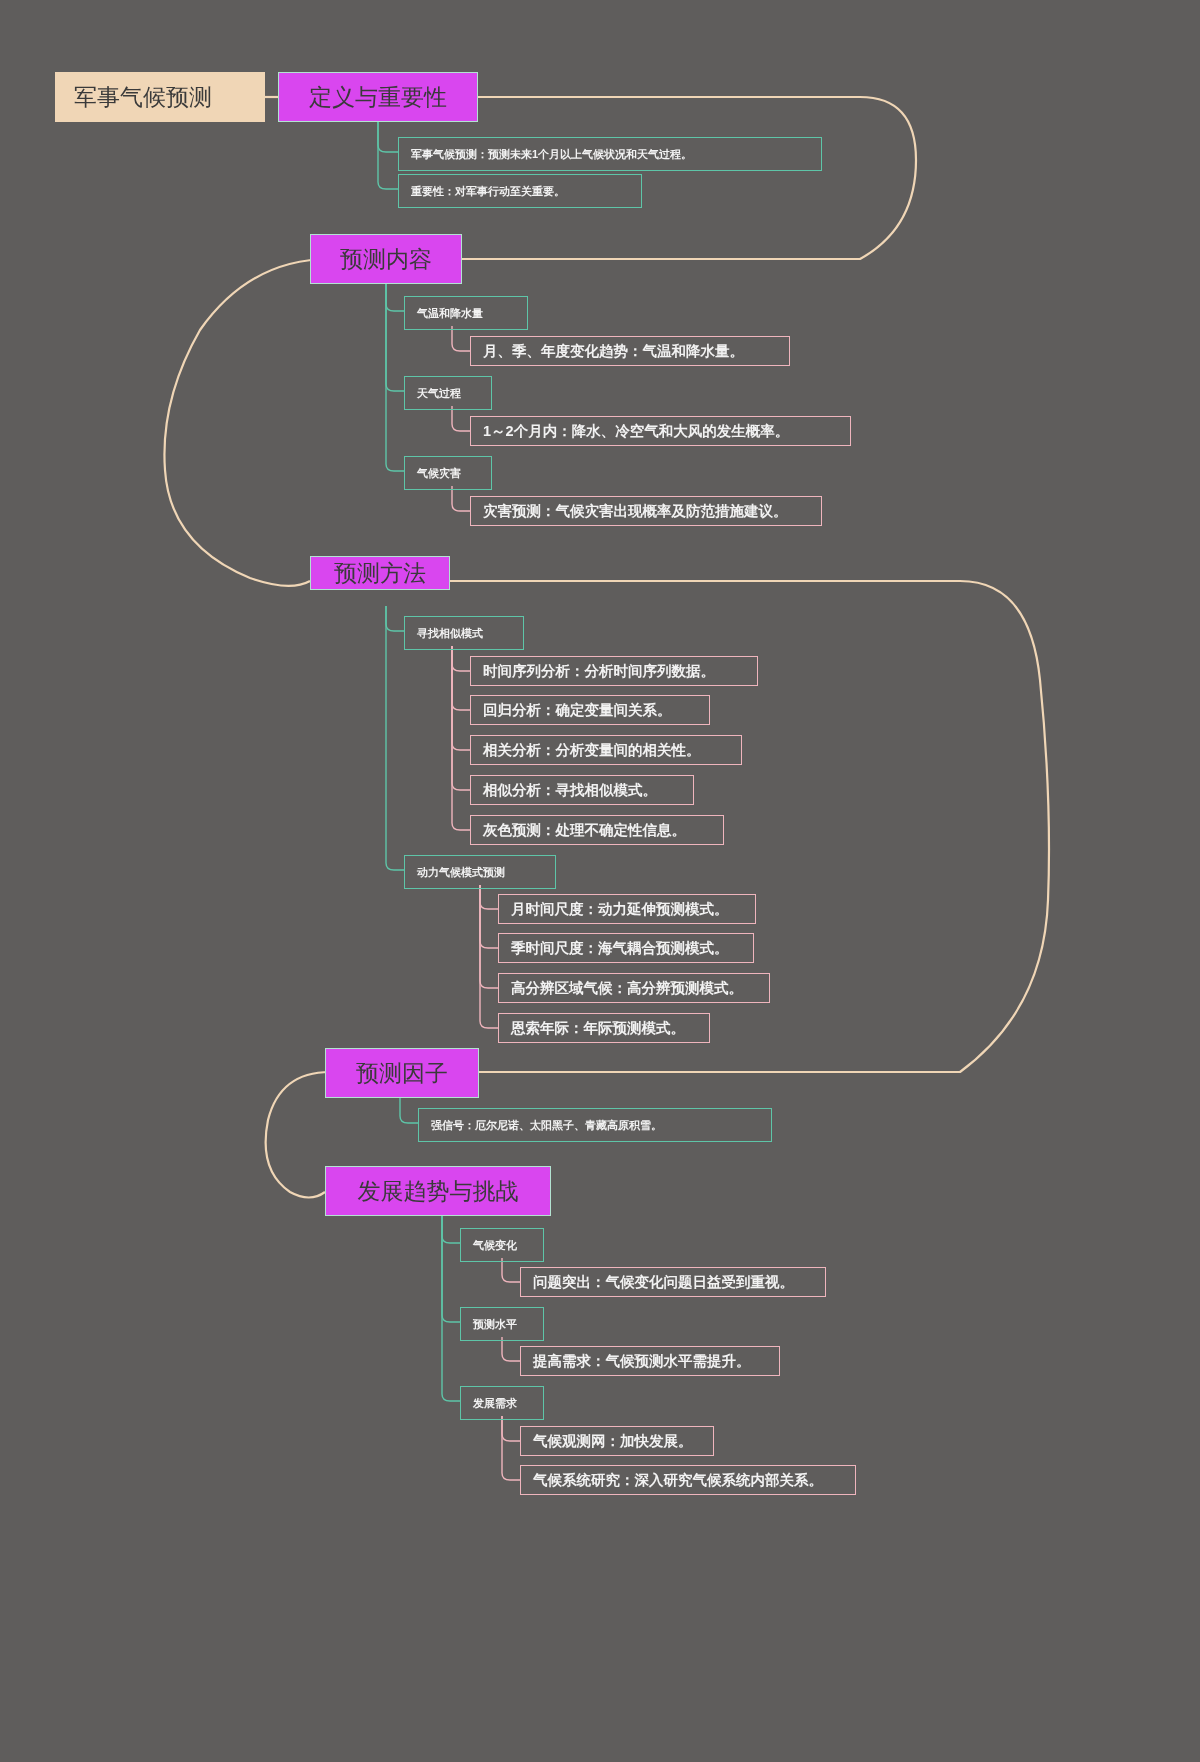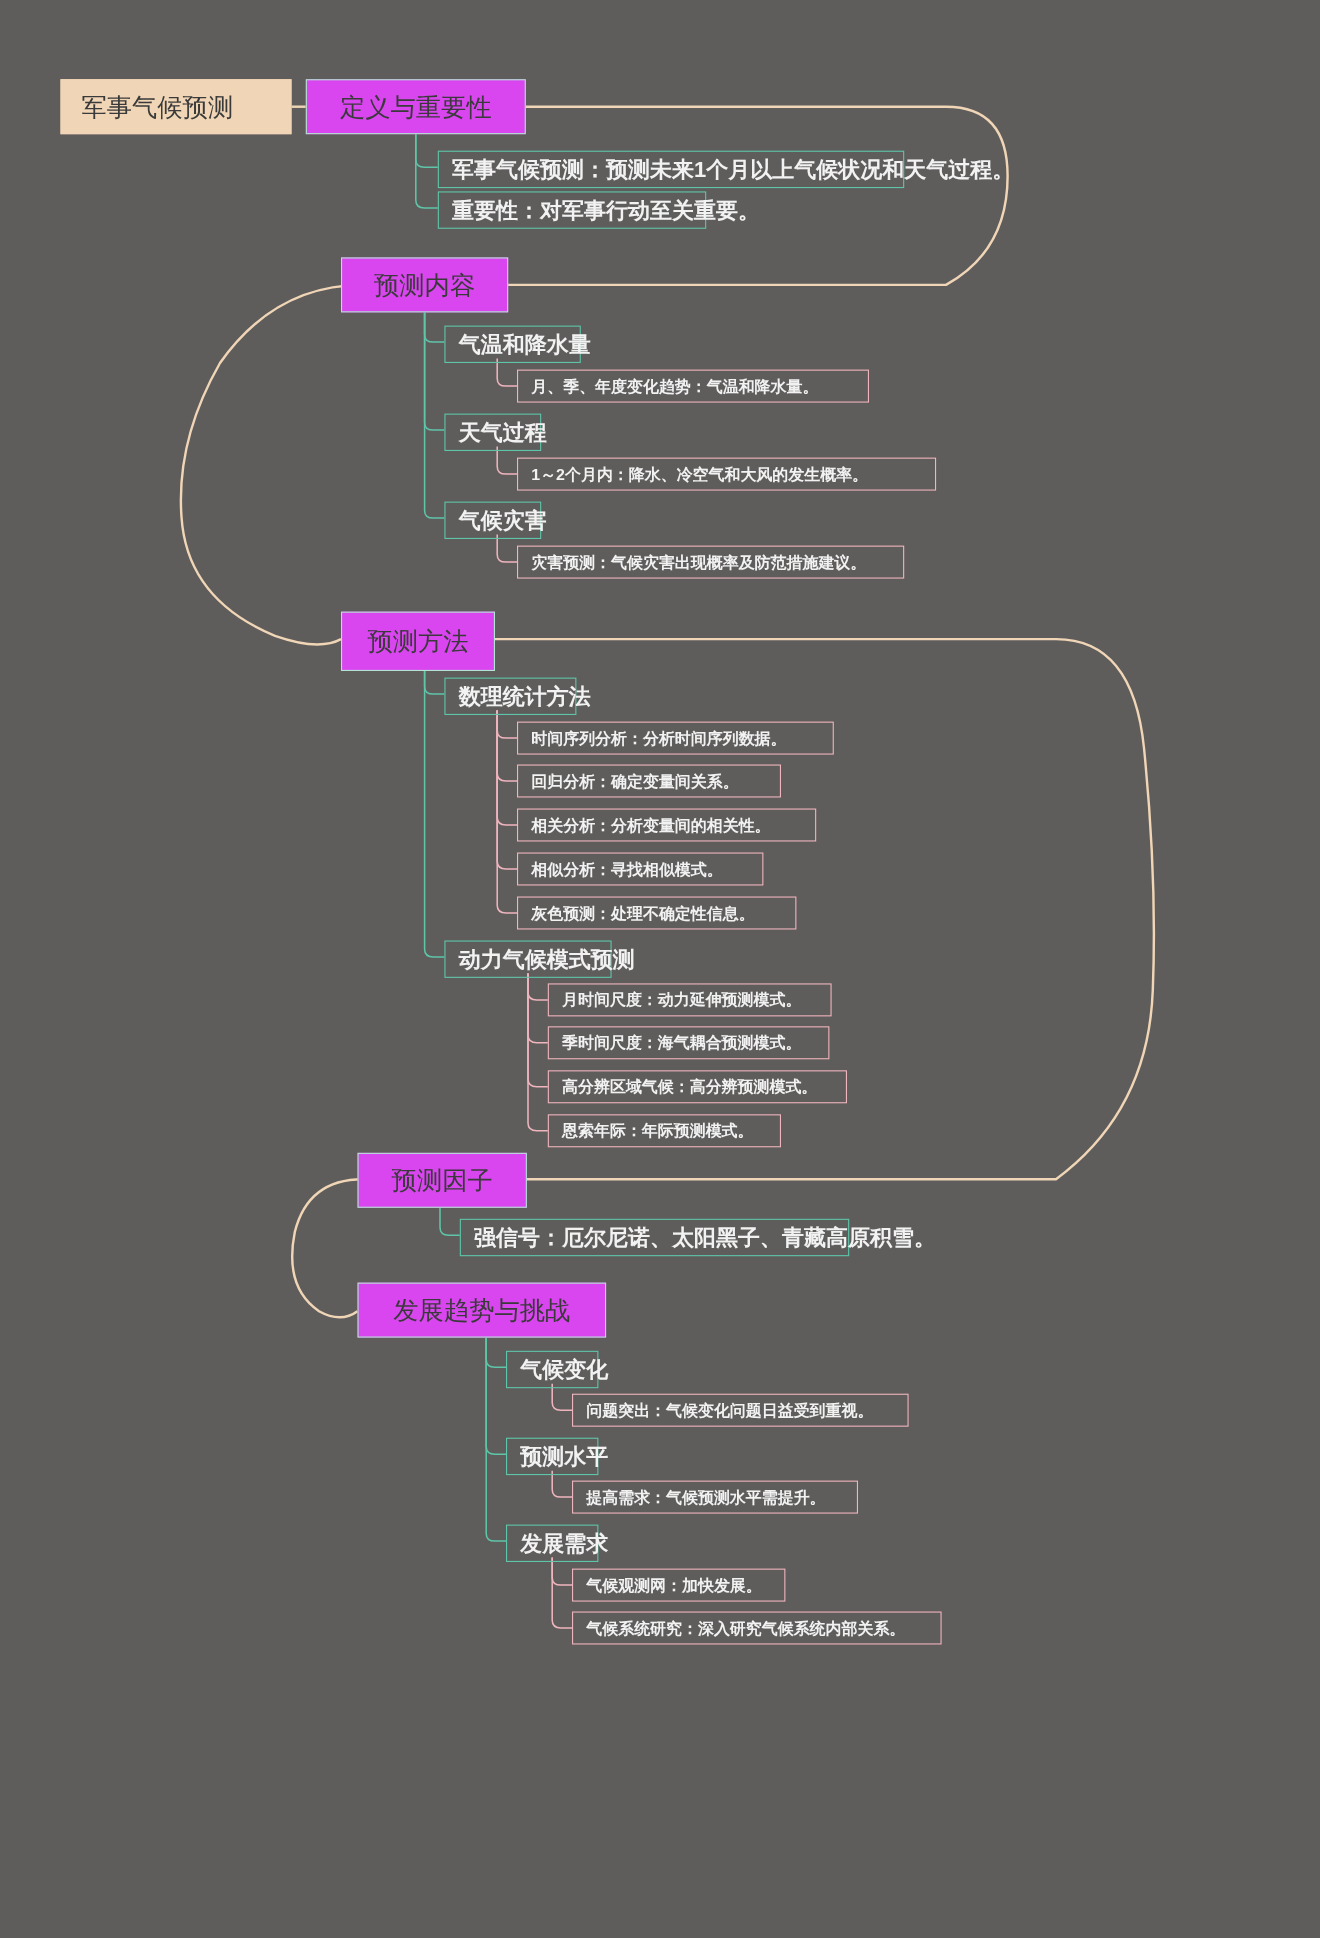--- a/index.html
+++ b/index.html
@@ -50,21 +50,21 @@
     font-size: 23px;
     padding: 0 16px;
     border: 1px solid #b3e3d1;
     justify-content: center;
   }
   
   .node.sub {
     background: transparent;
     border: 1.6px solid #5ec5a8;
     color: #f2f2f2;
-    font-size: 20px;
+    font-size: 11px;
     font-weight: bold;
     padding: 16px 12px;
   }
   
   .node.leaf {
     background: transparent;
     border: 1.6px solid #efb5bd;
     color: #f2f2f2;
     font-size: 14.5px;
     font-weight: bold;
@@ -165,25 +165,25 @@
   <div class="node leaf" style="left:470px; top:416px; width:381px; height:30px;">
     <span>1～2个月内：降水、冷空气和大风的发生概率。</span>
   </div>
   <div class="node sub" style="left:404px; top:456px; width:88px; height:30px;">
     <span>气候灾害</span>
   </div>
   <div class="node leaf" style="left:470px; top:496px; width:352px; height:30px;">
     <span>灾害预测：气候灾害出现概率及防范措施建议。</span>
   </div>
 
-  <div class="node branch" style="left:310px; top:556px; width:140px; height:54px;">
+  <div class="node branch" style="left:310px; top:556px; width:140px; height:34px;">
     <span>预测方法</span>
   </div>
   <div class="node sub" style="left:404px; top:616px; width:120px; height:30px;">
-    <span>数理统计方法</span>
+    <span>寻找相似模式</span>
   </div>
   <div class="node leaf" style="left:470px; top:656px; width:288px; height:30px;">
     <span>时间序列分析：分析时间序列数据。</span>
   </div>
   <div class="node leaf" style="left:470px; top:695px; width:240px; height:30px;">
     <span>回归分析：确定变量间关系。</span>
   </div>
   <div class="node leaf" style="left:470px; top:735px; width:272px; height:30px;">
     <span>相关分析：分析变量间的相关性。</span>
   </div>

